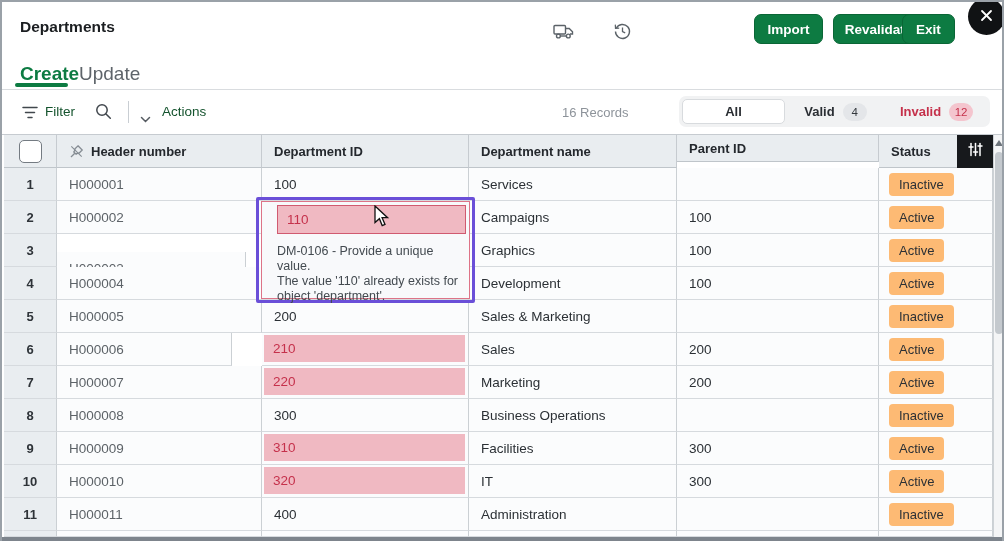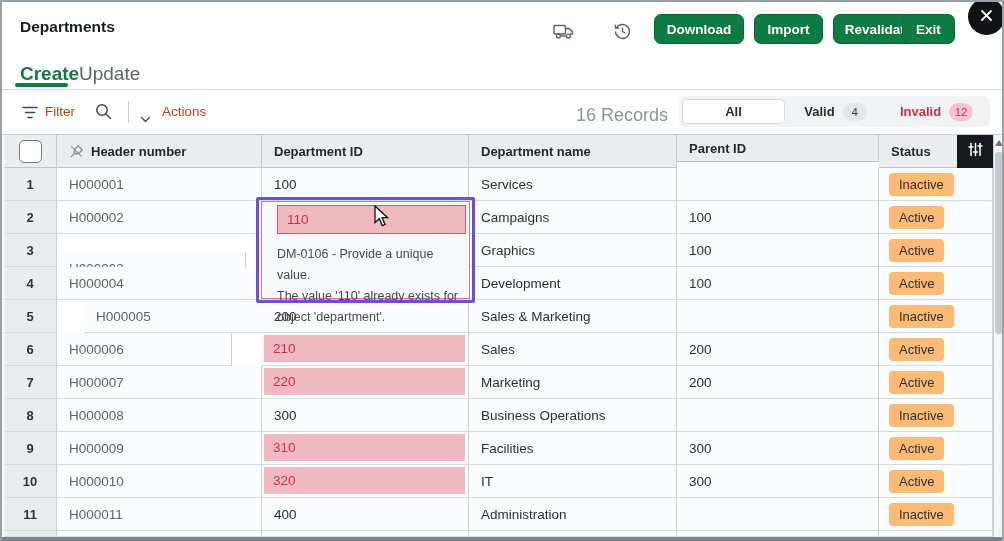--- a/index.html
+++ b/index.html
@@ -17,24 +17,24 @@
     color:#fff;font-size:13.5px;font-weight:700;display:flex;align-items:center;justify-content:center;cursor:pointer;}
   .close-btn{left:966px;top:-4px;width:37px;height:37px;border-radius:50%;background:#101214;
     display:flex;align-items:center;justify-content:center;z-index:70;cursor:pointer;}
   
   .tab{top:61px;font-size:19px;cursor:pointer;}
   .tab.active{color:#0d7b42;font-weight:700;}
   .tab.inactive{color:#5e646a;font-weight:500;}
   .tab-underline{left:13px;top:81px;width:53px;height:4px;border-radius:3px;background:#0d7b42;}
   .tabs-divider{left:0;top:87px;width:1004px;height:1px;background:#d9dcdf;}
   
-  .tb-text{top:102px;font-size:13.5px;color:#c2410c;font-weight:500;}
+  .tb-text{top:102px;font-size:13.5px;color:#14532d;font-weight:500;}
   .tb-icon{cursor:pointer;}
   .v-divider{left:126px;top:99px;width:1px;height:22px;background:#c9ced3;}
-  .records{left:560px;top:103px;width:106px;text-align:right;font-size:18px;color:#8d939a;}
+  .records{left:560px;top:103px;width:106px;font-size:13px;color:#8d939a;}
   .seg-wrap{left:677px;top:94px;width:311px;height:31px;background:#f1f2f3;border-radius:7px;
     display:flex;padding:3px;}
   .seg{flex:1;display:flex;align-items:center;justify-content:center;font-size:13px;cursor:pointer;
     color:#2a2e33;font-weight:600;border-radius:5px;}
   .seg.selected{background:#ffffff;border:1px solid #d8dbde;}
   .seg .badge{margin-left:8px;min-width:18px;height:18px;padding:0 3px;border-radius:9px;background:#e4e6e9;
     display:inline-flex;align-items:center;justify-content:center;font-size:11.5px;font-weight:500;color:#33383d;}
   .seg.invalid{color:#c5314b;}
   .seg.invalid .badge{background:#f4c5ce;color:#c5314b;}
   
@@ -56,21 +56,21 @@
   .sb-track{left:991px;top:133px;width:11px;height:402px;background:#f4f5f6;border-left:1px solid #cdd2d6;}
   .sb-arrow{left:993px;top:138px;width:0;height:0;border-left:4px solid transparent;border-right:4px solid transparent;
     border-bottom:6px solid #6d747b;cursor:pointer;}
   .sb-thumb{left:992.5px;top:150px;width:8px;height:182px;background:#c4c9ce;border-radius:4px;cursor:pointer;}
   
   .sel-box{left:254px;top:195px;width:219px;height:106px;border:3px solid #6a4fd8;border-radius:2px;
     background:transparent;z-index:50;}
   .err-inner{position:absolute;left:2px;top:1px;right:2px;bottom:1px;border:1.5px solid #dd7387;background:#f8f9fb;}
   .err-cell{position:absolute;left:15px;top:3px;right:3px;height:27px;background:#f0b9c2;border:1px solid #d05a70;
     display:flex;align-items:center;padding-left:9px;font-size:13.5px;color:#c5314b;}
-  .err-msg{position:absolute;left:15px;top:42px;width:190px;font-size:12.5px;line-height:21px;color:#434a50;}
+  .err-msg{position:absolute;left:15px;top:42px;width:190px;font-size:12.5px;line-height:15px;color:#434a50;}
   
   .bottom-bar{left:0;top:535px;width:1004px;height:6px;background:#7d848c;}
   .cursor{z-index:60;pointer-events:none;}
 </style>
 </head>
 <body>
 
 <div id="app">
 
   <div class="abs page-title">Departments</div>
@@ -86,21 +86,20 @@
   </div>
 
   <div class="abs hdr-icon" style="left:609px;">
     <svg width="19" height="19" viewBox="0 0 19 19" fill="none" stroke="#5b6268" stroke-width="1.4">
       <path d="M3.3 6.2 A7 7 0 1 1 2.5 9.5"></path>
       <path d="M2.3 2.6 L2.5 6.4 L6.2 6.2" stroke-width="1.2"></path>
       <path d="M9.5 5.6 V9.5 L12.2 10.8" stroke-width="1.3"></path>
     </svg>
   </div>
 
-  <div class="abs green-btn" style="left:652px;width:90px;">Download</div>
   <div class="abs green-btn" style="left:752px;width:69px;">Import</div>
   <div class="abs green-btn" style="left:831px;width:91px;">Revalidate</div>
   <div class="abs green-btn" style="left:900px;width:53px;">Exit</div>
 
   <div class="abs close-btn">
     <span>
       <svg width="13" height="13" viewBox="0 0 13 13" stroke="#ffffff" stroke-width="1.8" stroke-linecap="round">
         <line x1="2" y1="2" x2="11" y2="11"></line>
           <line x1="11" y1="2" x2="2" y2="11"></line>
       </svg>
@@ -206,21 +205,21 @@
       </div>
       <div class="abs cell rownum" style="left: 2px; top: 265px; width: 53px; height: 33px;">4</div>
       <div class="abs cell hnum" style="left: 55px; top: 265px; width: 205px; height: 33px;">H000004</div>
       <div class="abs cell" style="left: 260px; top: 265px; width: 207px; height: 33px;"></div>
       <div class="abs cell" style="left: 467px; top: 265px; width: 208px; height: 33px;">Development</div>
       <div class="abs cell" style="left: 675px; top: 265px; width: 202px; height: 33px;">100</div>
       <div class="abs cell" style="left: 877px; top: 265px; width: 114px; height: 33px; padding-left: 10px;">
         <span class="status-badge">Active</span>
       </div>
       <div class="abs cell rownum" style="left: 2px; top: 298px; width: 53px; height: 33px;">5</div>
-      <div class="abs cell hnum" style="left: 55px; top: 298px; width: 205px; height: 33px; margin-left: 27px;">H000005</div>
+      <div class="abs cell hnum" style="left: 55px; top: 298px; width: 205px; height: 33px;">H000005</div>
       <div class="abs cell" style="left: 260px; top: 298px; width: 207px; height: 33px;">200</div>
       <div class="abs cell" style="left: 467px; top: 298px; width: 208px; height: 33px;">Sales &amp; Marketing</div>
       <div class="abs cell" style="left: 675px; top: 298px; width: 202px; height: 33px;"></div>
       <div class="abs cell" style="left: 877px; top: 298px; width: 114px; height: 33px; padding-left: 10px;">
         <span class="status-badge">Inactive</span>
       </div>
       <div class="abs cell rownum" style="left: 2px; top: 331px; width: 53px; height: 33px;">6</div>
       <div class="abs cell hnum" style="left: 55px; top: 331px; width: 175px; height: 33px;">H000006</div>
       <div class="abs cell" style="left: 260px; top: 331px; width: 207px; height: 33px; position: absolute;">
         <div class="pinkfill">210</div>

